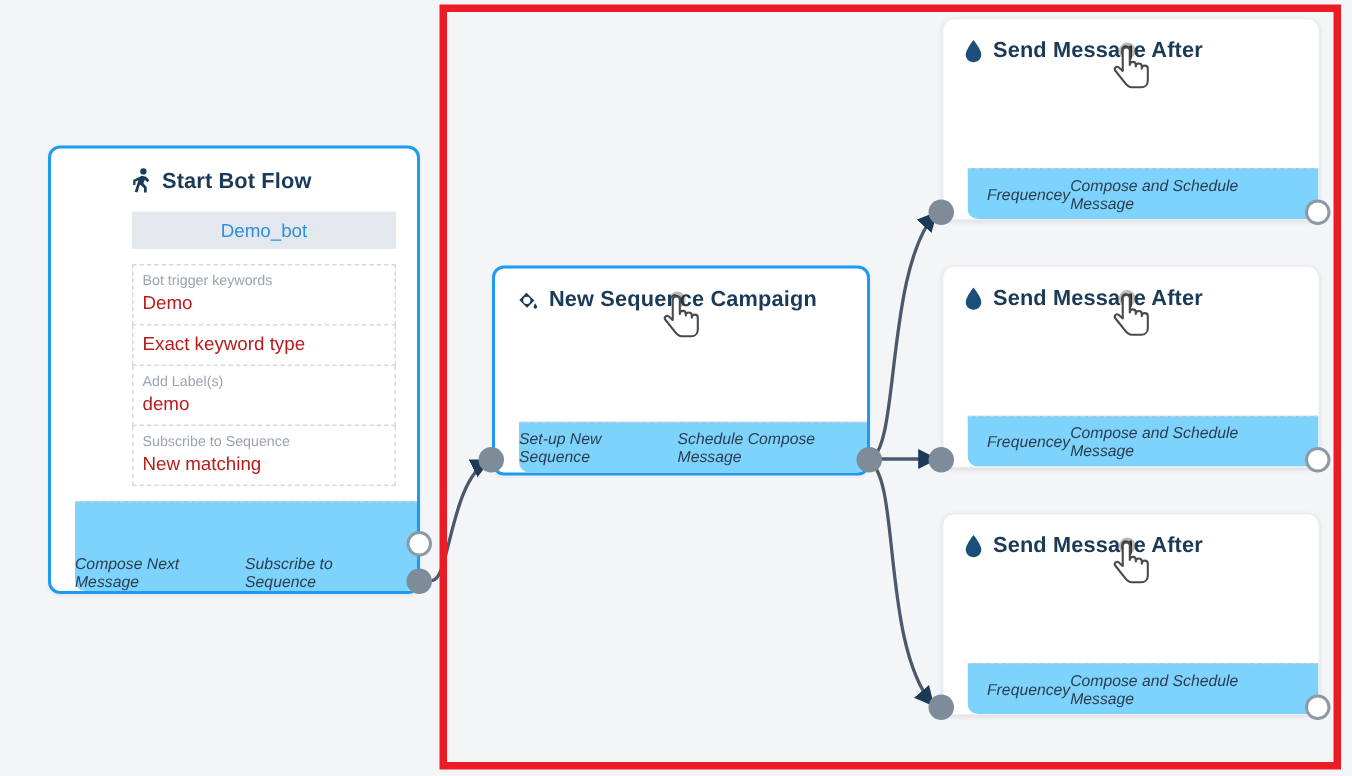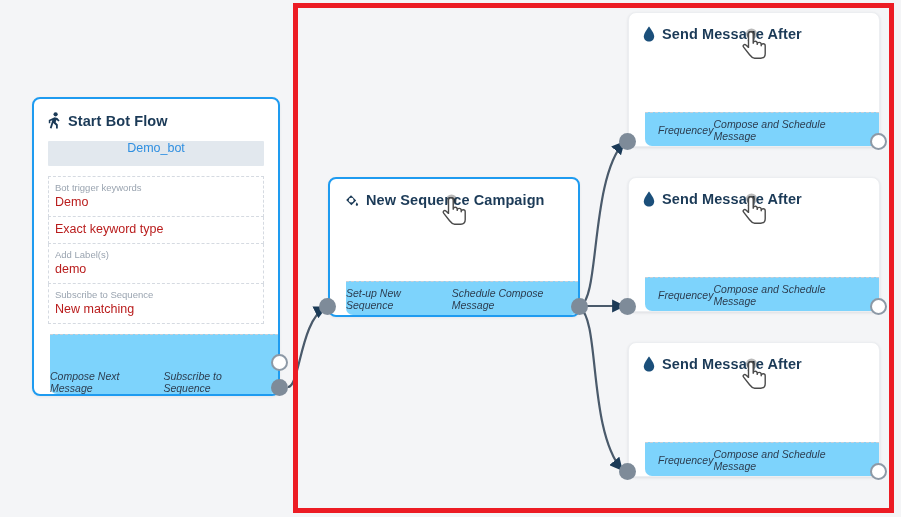--- a/index.html
+++ b/index.html
@@ -49,25 +49,25 @@
 
   
   .port{
     position:absolute;width:17px;height:17px;border-radius:50%;
     box-sizing:border-box;z-index:30;
   }
   .port.filled{background:#7e8b99;}
   .port.hollow{background:#ffffff;border:2px solid #8d99a6;}
 
   
-  #start-node{left:32px;top:97px;width:248px;height:299px;}
+  #start-node{left:32px;top:97px;width:248px;height:299px;padding-left:40px;}
   .bot-pill{
     margin:8px 14px 10px 14px;height:25px;border-radius:1px;
     background:#e2e8ee;color:#2f8fe0;font-size:12.5px;
-    display:flex;align-items:flex-start;justify-content:center;
+    display:flex;align-items:center;justify-content:center;
   }
   .fields{margin:0 14px;}
   .field{
     border:1px dashed #d5dae1;border-top:none;
     padding:4px 6px 5px 6px;
   }
   .field:first-child{border-top:1px dashed #d5dae1;}
   .field-label{font-size:9.5px;color:#9aa4b0;line-height:13px;}
   .field-value{font-size:12.5px;color:#b91c1c;line-height:17px;}
   #start-node .node-foot{

